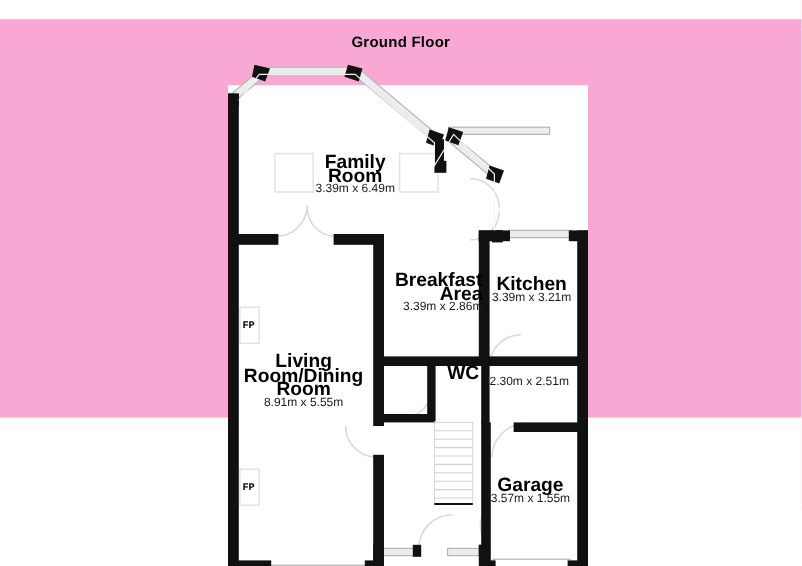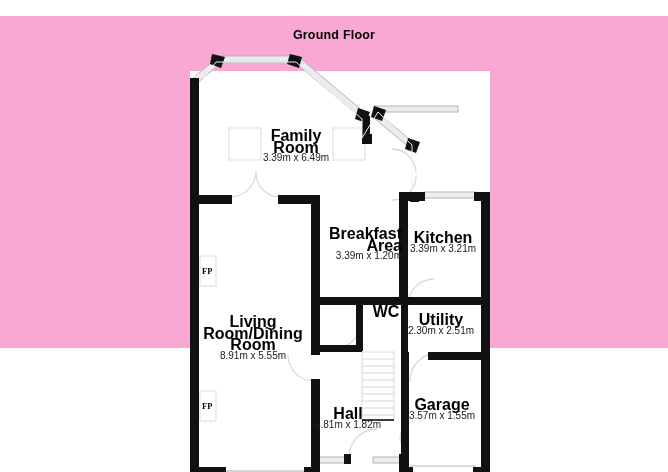--- a/index.html
+++ b/index.html
@@ -51,21 +51,21 @@
     white-space: pre-line;
   }
   .room-dims {
     font-size: 10px;
     font-weight: normal;
     line-height: 10px;
     color: #1a1a1a;
   }
   .fp-label {
     position: absolute;
-    font-family: Liberation Serif, serif;
+    font-family: Liberation Mono, monospace;
     font-size: 8.5px;
     font-weight: bold;
     color: #000000;
   }
 </style>
 </head>
 <body>
 
 <div id="floorplan-root">
 
@@ -206,49 +206,44 @@
 
   <div class="room-label" style="left:236px; top:114px; width:120px;">
     <div class="room-name">Family
 Room</div>
     <div class="room-dims">3.39m x 6.49m</div>
   </div>
 
   <div class="room-label" style="left:292px; top:212px; width:110px;text-align:right;">
     <div class="room-name">Breakfast
 Area</div>
-    <div class="room-dims">3.39m x 1.20m</div>
+    <div class="room-dims">3.39m x 2.86m</div>
   </div>
 
   <div class="room-label" style="left:388px; top:216px; width:110px;">
     <div class="room-name">Kitchen</div>
     <div class="room-dims">3.39m x 3.21m</div>
   </div>
 
-  <div class="room-label" style="left:193px; top:300px; width:120px;">
+  <div class="room-label" style="left:193px; top:280px; width:120px;">
     <div class="room-name">Living
 Room/Dining
 Room</div>
     <div class="room-dims">8.91m x 5.55m</div>
   </div>
 
   <div class="room-label" style="left:356px; top:290px; width:60px;">
     <div class="room-name">WC</div>
     <div class="room-dims"></div>
   </div>
 
   <div class="room-label" style="left:386px; top:298px; width:110px;">
-    <div class="room-name">Utility</div>
     <div class="room-dims">2.30m x 2.51m</div>
   </div>
 
-  <div class="room-label" style="left:293px; top:392px; width:110px;">
-    <div class="room-name">Hall</div>
-    <div class="room-dims">4.81m x 1.82m</div>
-  </div>
 
   <div class="room-label" style="left:387px; top:383px; width:110px;text-align:center;">
     <div class="room-name">Garage</div>
     <div class="room-dims">3.57m x 1.55m</div>
   </div>
 
   <div class="fp-label" style="left:202px; top:250px;">FP</div>
   <div class="fp-label" style="left:202px; top:385px;">FP</div>
 
 </div>

